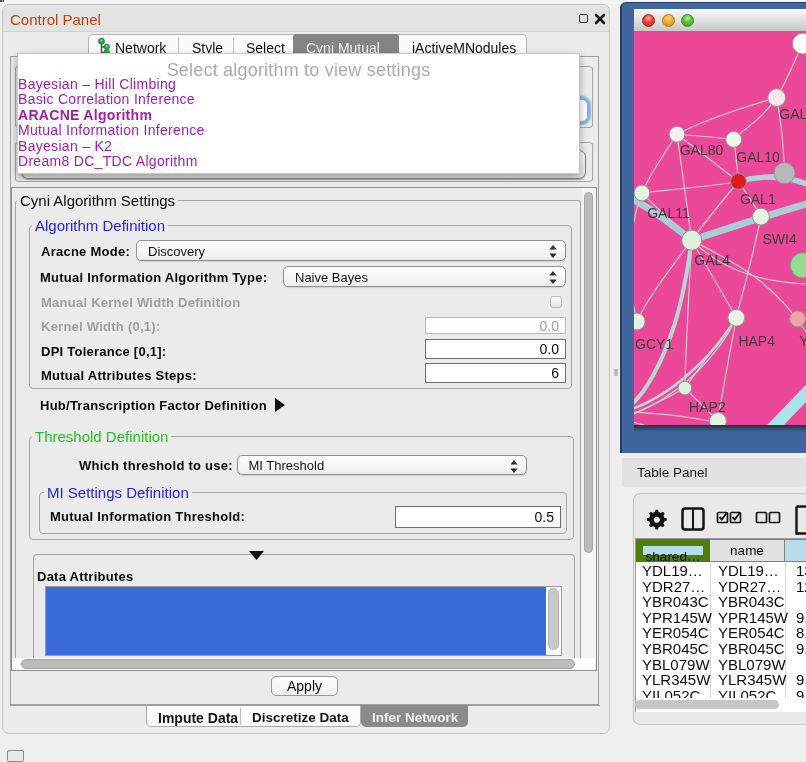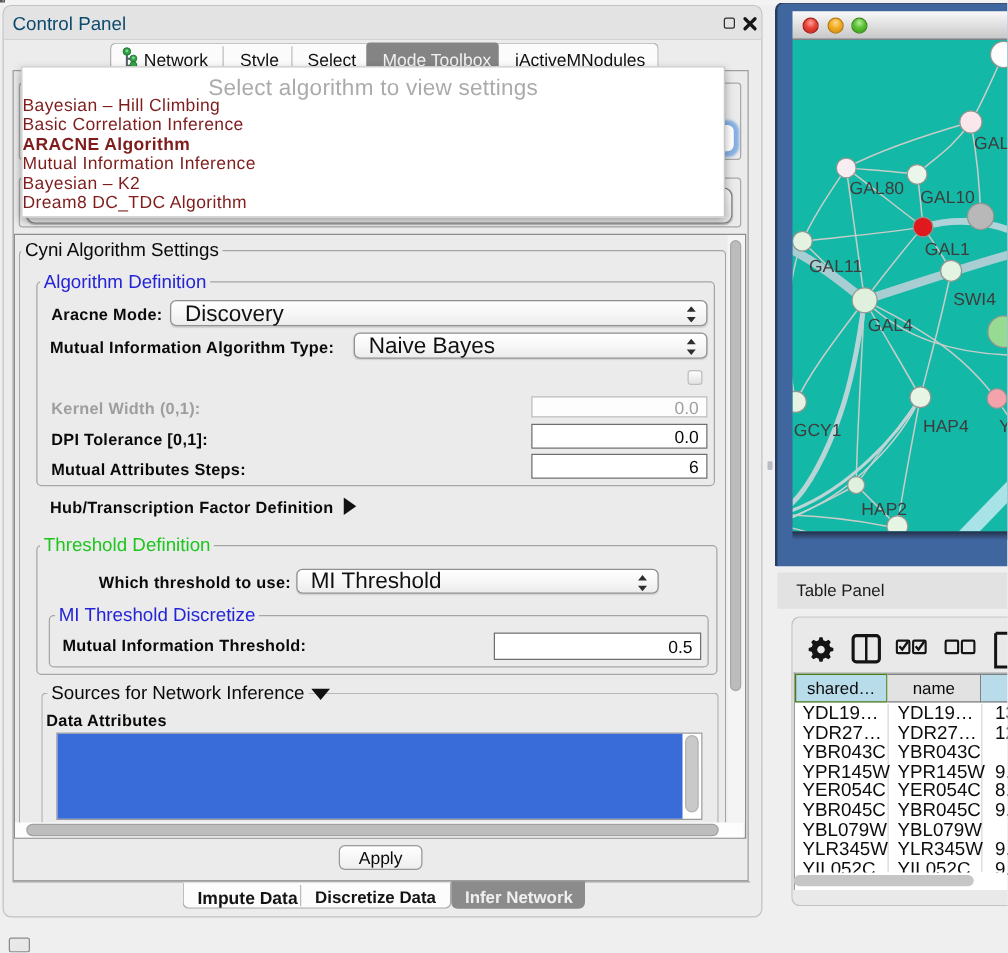--- a/index.html
+++ b/index.html
@@ -1,33 +1,33 @@
 <!DOCTYPE html>
 <html><head><meta charset="utf-8"><style>
 *{margin:0;padding:0;box-sizing:border-box}
 html,body{width:806px;height:762px;background:#efefef;font-family:"Liberation Sans",sans-serif;overflow:hidden}
 #page{position:relative;width:806px;height:762px}
 .abs{position:absolute}
 .etch{border:1px solid #a6a6a6;border-radius:4px}
 .gtitle{position:absolute;background:#ebebeb;padding:0 3px;font-size:15px;line-height:15px;white-space:nowrap}
 .lbl{position:absolute;font-size:13px;letter-spacing:0.25px;font-weight:bold;color:#0a0a0a;white-space:nowrap}
-.combo{position:absolute;border:1px solid #8f8f8f;border-radius:5px;background:linear-gradient(#ffffff,#f6f6f6 55%,#ececec);box-shadow:0 1px 1px rgba(0,0,0,0.12);font-size:18px;color:#111}
+.combo{position:absolute;border:1px solid #8f8f8f;border-radius:5px;background:linear-gradient(#ffffff,#f6f6f6 55%,#ececec);box-shadow:0 1px 1px rgba(0,0,0,0.12);font-size:13px;color:#111}
 .combo .tx{position:absolute;left:11px;top:50%;transform:translateY(-50%);white-space:nowrap}
 .field{position:absolute;border:1px solid #6e6e6e;background:#fff;font-size:14px;color:#0a0a0a;text-align:right}
 .field .tx{position:absolute;right:6px;top:50%;transform:translateY(-50%)}
 </style></head><body>
 <div id="page">
 
 <div class="abs" style="left:0;top:0;width:806px;height:4px;background:#f3f3f3"></div>
 <div class="abs" style="left:0;top:0;width:4px;height:2px;background:#555"></div>
 <div class="abs" style="left:2px;top:0;width:1px;height:2px;background:#999"></div>
 
 <div class="abs" style="left:2px;top:4px;width:608px;height:730px;background:#ececec;border:1px solid #c2c2c2;border-radius:7px"></div>
 <div class="abs" style="left:3px;top:5px;width:606px;height:27px;background:#e3e3e3;border-radius:6px 6px 0 0;border-bottom:1px solid #d2d2d2"></div>
-<div class="abs" style="left:10px;top:11px;font-size:15px;color:#0c4a6e">Control Panel</div>
+<div class="abs" style="left:10px;top:11px;font-size:15px;color:#c2410c">Control Panel</div>
 
 <div class="abs" style="left:579px;top:14px;width:9px;height:9px;border:1.6px solid #2e2e2e;border-radius:2px"></div>
 <svg class="abs" style="left:594px;top:13px" width="12" height="12" viewBox="0 0 12 12">
       <path d="M2 2 L10 10 M10 2 L2 10" stroke="#161616" stroke-width="2.6" stroke-linecap="round"></path>
     </svg>
 
 <div class="abs" style="left:88px;top:34px;width:439px;height:22px;background:#fbfbfb;border:1px solid #b3b3b3;border-bottom:none;border-radius:5px 5px 0 0"></div>
 <div class="abs" style="left:178px;top:37px;width:1px;height:17px;background:#c0c0c0"></div>
 <div class="abs" style="left:233px;top:37px;width:1px;height:17px;background:#c0c0c0"></div>
 <div class="abs" style="left:293px;top:34px;width:106px;height:22px;background:#848484;border-radius:3px 3px 0 0"></div>
@@ -35,21 +35,21 @@
       <path d="M4.5 5 V15.5 H9 M4.5 10 H9" fill="none" stroke="#565b66" stroke-width="1.6"></path>
       <circle cx="4.5" cy="4.2" r="3" fill="#2e9e45" stroke="#1d7a31" stroke-width="0.8"></circle>
       <circle cx="9.7" cy="9.8" r="2.7" fill="#34a74b" stroke="#1d7a31" stroke-width="0.8"></circle>
       <circle cx="9.7" cy="15" r="2.7" fill="#34a74b" stroke="#1d7a31" stroke-width="0.8"></circle>
       <circle cx="4.5" cy="3.6" r="1.2" fill="#7fd38f"></circle>
       <circle cx="9.7" cy="9.2" r="1.1" fill="#7fd38f"></circle>
     </svg>
 <div class="abs" style="left:115px;top:40px;font-size:14px;color:#111">Network</div>
 <div class="abs" style="left:192px;top:40px;font-size:14px;color:#111">Style</div>
 <div class="abs" style="left:246px;top:40px;font-size:14px;color:#111">Select</div>
-<div class="abs" style="left:306px;top:40px;font-size:14px;color:#f2f2f2">Mode Toolbox</div>
+<div class="abs" style="left:306px;top:40px;font-size:14px;color:#f2f2f2">Cyni Mutual</div>
 <div class="abs" style="left:412px;top:40px;font-size:14px;color:#111">jActiveMNodules</div>
 
 <div class="abs" style="left:10px;top:56px;width:589px;height:649px;border:1px solid #9f9f9f;background:#ebebeb"></div>
 
 <div class="abs" style="left:15px;top:66px;width:578px;height:62px;border:1px solid #a8a8a8;border-radius:3px"></div>
 <div class="abs" style="left:90px;top:99px;width:498px;height:23px;border-radius:6px;background:#fff;border:1px solid #85aede;box-shadow:0 0 2px 3px rgba(92,152,224,0.7)"></div>
 <div class="abs" style="left:15px;top:142px;width:578px;height:40px;border:1px solid #a8a8a8;border-radius:3px"></div>
 <div class="abs" style="left:21px;top:150px;width:565px;height:29px;border-radius:7px;background:linear-gradient(#fafafa,#e6e6e6);border:1px solid #808080;box-shadow:0 1px 1px rgba(0,0,0,0.25)"></div>
 
 <div class="abs" style="left:11px;top:187px;width:586px;height:484px;border:1px solid #8d8d8d;background:#ebebeb"></div>
@@ -66,20 +66,21 @@
         <path d="M4 0 L7.6 4.4 L0.4 4.4 Z M4 13 L7.6 8.6 L0.4 8.6 Z" fill="#2e2e2e"></path>
       </svg>
     </div>
 <div class="lbl" style="left:40px;top:270px">Mutual Information Algorithm Type:</div>
 <div class="combo" style="left:283px;top:266px;width:283px;height:21px">
       <span class="tx">Naive Bayes</span>
 <svg style="position:absolute;right:8px;top:4px" width="8" height="13" viewBox="0 0 8 13">
         <path d="M4 0 L7.6 4.4 L0.4 4.4 Z M4 13 L7.6 8.6 L0.4 8.6 Z" fill="#2e2e2e"></path>
       </svg>
     </div>
+<div class="lbl" style="left:41px;top:295px;color:#9e9e9e">Manual Kernel Width Definition</div>
 <div class="abs" style="left:550px;top:296px;width:12px;height:12px;border:1px solid #bdbdbd;border-radius:3px;background:linear-gradient(#fefefe,#e2e2e2)"></div>
 <div class="lbl" style="left:41px;top:319px;color:#9e9e9e">Kernel Width (0,1):</div>
 <div class="field" style="left:425px;top:317px;width:141px;height:17px;border:1px solid #b9b9b9;background:#fdfdfd;color:#a0a0a0">
       <span class="tx">0.0</span>
     </div>
 <div class="lbl" style="left:41px;top:344px">DPI Tolerance [0,1]:</div>
 <div class="field" style="left:425px;top:339px;width:141px;height:20px">
       <span class="tx">0.0</span>
     </div>
 <div class="lbl" style="left:41px;top:368px">Mutual Attributes Steps:</div>
@@ -95,28 +96,27 @@
 <div class="abs etch" style="left:29px;top:436px;width:545px;height:104px"></div>
 <div class="gtitle" style="left:32px;top:429px;color:#1dc51d">Threshold Definition</div>
 <div class="lbl" style="left:79px;top:458px">Which threshold to use:</div>
 <div class="combo" style="left:236.5px;top:455px;width:290px;height:20px">
       <span class="tx">MI Threshold</span>
 <svg style="position:absolute;right:8px;top:3.5px" width="8" height="13" viewBox="0 0 8 13">
         <path d="M4 0 L7.6 4.4 L0.4 4.4 Z M4 13 L7.6 8.6 L0.4 8.6 Z" fill="#2e2e2e"></path>
       </svg>
     </div>
 <div class="abs etch" style="left:39px;top:492px;width:528px;height:42px"></div>
-<div class="gtitle" style="left:44px;top:485px;color:#2424d6">MI Threshold Discretize</div>
+<div class="gtitle" style="left:44px;top:485px;color:#2424d6">MI Settings Definition</div>
 <div class="lbl" style="left:50px;top:509px">Mutual Information Threshold:</div>
 <div class="field" style="left:395px;top:506px;width:166px;height:22px">
       <span class="tx">0.5</span>
     </div>
 
 <div class="abs" style="left:33px;top:554px;width:542px;height:116px;border:1px solid #a6a6a6;border-bottom:none;border-radius:4px 4px 0 0"></div>
-<div class="gtitle" style="left:38px;top:547px;color:#0a0a0a">Sources for Network Inference</div>
 <svg class="abs" style="left:249px;top:550px" width="15" height="11" viewBox="0 0 15 11">
       <path d="M0 1 L15 1 L7.5 10 Z" fill="#111"></path>
     </svg>
 <div class="lbl" style="left:37px;top:569px">Data Attributes</div>
 <div class="abs" style="left:45px;top:586px;width:517px;height:70px;border:1px solid #9a9a9a;background:#fff"></div>
 <div class="abs" style="left:46px;top:587px;width:500px;height:68px;background:#3a6cd9"></div>
 <div class="abs" style="left:548px;top:588px;width:11px;height:62px;background:#c9c9c9;border:1px solid #b2b2b2;border-radius:6px"></div>
 
 <div class="abs" style="left:582px;top:188px;width:14px;height:470px;background:#f4f4f4"></div>
 <div class="abs" style="left:584px;top:192px;width:9px;height:361px;background:#bcbcbc;border:1px solid #a6a6a6;border-radius:5px"></div>
@@ -127,31 +127,31 @@
 
 <div class="abs" style="left:10px;top:705px;width:590px;height:1px;background:#9f9f9f"></div>
 <div class="abs" style="left:146px;top:706px;width:215px;height:21px;background:#fcfcfc;border:1px solid #ababab;border-top:none;border-radius:0 0 5px 5px"></div>
 <div class="abs" style="left:240px;top:708px;width:1px;height:17px;background:#bbb"></div>
 <div class="abs" style="left:361px;top:705px;width:107px;height:22px;background:#8b8b8b;border-radius:0 0 5px 5px"></div>
 <div class="abs" style="left:158px;top:710px;font-size:14px;font-weight:bold;color:#141414">Impute Data</div>
 <div class="abs" style="left:252px;top:710px;font-size:13.5px;font-weight:bold;color:#141414">Discretize Data</div>
 <div class="abs" style="left:372px;top:710px;font-size:13.5px;font-weight:bold;color:#efefef">Infer Network</div>
 <div class="abs" style="left:17px;top:53px;width:563px;height:121px;background:#fff;border:1px solid #c9c9c9;box-shadow:0 3px 7px rgba(0,0,0,0.35)"></div>
 <div class="abs" style="left:17px;top:60px;width:563px;text-align:center;font-size:18px;letter-spacing:0.2px;color:#ababab">Select algorithm to view settings</div>
-<div class="abs" style="left:18px;top:77px;font-size:14px;letter-spacing:0.3px;line-height:15.4px;color:#7f1d1d;white-space:nowrap">Bayesian – Hill Climbing<br>Basic Correlation Inference<br><b>ARACNE Algorithm</b><br>Mutual Information Inference<br>Bayesian – K2<br>Dream8 DC_TDC Algorithm</div>
+<div class="abs" style="left:18px;top:77px;font-size:14px;letter-spacing:0.3px;line-height:15.4px;color:#a21caf;white-space:nowrap">Bayesian – Hill Climbing<br>Basic Correlation Inference<br><b>ARACNE Algorithm</b><br>Mutual Information Inference<br>Bayesian – K2<br>Dream8 DC_TDC Algorithm</div>
 
 <div class="abs" style="left:614px;top:369px;width:4px;height:7px;background:#b8bcc4;border-radius:1px"></div>
 
 <div class="abs" style="left:620px;top:2px;width:186px;height:451px;background:#40669f;border-left:2px solid #2a3c5e;border-top:1px solid #2a3c5e;border-radius:6px 0 0 0"></div>
 <div class="abs" style="left:634px;top:9px;width:172px;height:23px;background:linear-gradient(#f9f9f9,#c7c7c7);border-bottom:1px solid #808080"></div>
 <div class="abs" style="left:642px;top:14px;width:13px;height:13px;border-radius:50%;background:radial-gradient(circle at 50% 30%,#f9a29b 0%,#ea4338 45%,#c1241b 100%);border:1px solid #a52019"></div>
 <div class="abs" style="left:661.5px;top:14px;width:13px;height:13px;border-radius:50%;background:radial-gradient(circle at 50% 30%,#fbd98f 0%,#f3ac24 45%,#cf8a12 100%);border:1px solid #b27c10"></div>
 <div class="abs" style="left:681px;top:14px;width:13px;height:13px;border-radius:50%;background:radial-gradient(circle at 50% 30%,#b7eb9a 0%,#57c133 45%,#3d9b1f 100%);border:1px solid #3f8c22"></div>
 <div class="abs" style="left:634px;top:425px;width:172px;height:7px;background:linear-gradient(#222e44,#40669f)"></div>
-<div class="abs" style="left:634px;top:32px;width:172px;height:393px;background:#14b8a6;overflow:hidden">
+<div class="abs" style="left:634px;top:32px;width:172px;height:393px;background:#ec4899;overflow:hidden">
 <svg width="172" height="393" viewBox="0 0 172 393" style="position:absolute;left:0;top:0">
 <g fill="none" stroke="#c9cdc9" stroke-width="1.2">
 <path d="M168.9 11.6 C 160 30 152 50 142.7 65.6"></path>
 <path d="M142.7 65.6 C 110 75 70 88 43 102.3"></path>
 <path d="M142.7 65.6 C 125 90 112 95 99.7 107.5"></path>
 <path d="M142.7 65.6 C 148 95 150 120 150.5 141.1"></path>
 <path d="M43 102.3 C 62 104 82 105 99.7 107.5"></path>
 <path d="M43 102.3 C 64 118 85 135 104.4 149.5"></path>
 <path d="M43 102.3 C 30 122 16 142 7.9 161"></path>
 <path d="M43 102.3 C 48 138 53 175 57.7 208.2"></path>
@@ -236,21 +236,21 @@
 <path d="M79.5 17 l2.3 2.6 4.6-6.4" stroke-width="1.9"></path>
         <path d="M92.5 17 l2.3 2.6 4.6-6.4" stroke-width="1.9"></path>
 <rect x="116.5" y="12.5" width="10" height="10" rx="1"></rect>
         <rect x="129.5" y="12.5" width="10" height="10" rx="1"></rect>
 </g>
 <g fill="none" stroke="#141414" stroke-width="2.4">
         <path d="M156.5 6.5 h12 v6 h6 M156.5 6.5 v27 h18"></path>
       </g>
 </svg>
 <div class="abs" style="left:635px;top:538px;width:171px;height:174px;background:#fff;border-top:1px solid #9a9a9a;border-left:1px solid #9a9a9a"></div>
-<div class="abs" style="left:636px;top:539px;width:74px;height:23px;background:#b9dcea;border:1px solid #4d7c0f;font-size:13.5px;color:#0a0a0a;text-align:center;line-height:22px">shared…</div>
+<div class="abs" style="left:636px;top:539px;width:74px;height:23px;background:#b9dcea;border:7px solid #4d7c0f;font-size:13.5px;color:#0a0a0a;text-align:center;line-height:22px">shared…</div>
 <div class="abs" style="left:710px;top:539px;width:75px;height:23px;background:#e2e2e2;border:1px solid #808080;border-left:none;font-size:13.5px;color:#0a0a0a;text-align:center;line-height:22px">name</div>
 <div class="abs" style="left:785px;top:539px;width:21px;height:23px;background:#b9dcea;border:1px solid #808080;border-left:none;border-right:none"></div>
 <div class="abs" style="left:709.5px;top:563px;width:1px;height:135px;background:#d8d8d8"></div>
 <div class="abs" style="left:784.5px;top:563px;width:1px;height:135px;background:#d8d8d8"></div>
 <div class="abs" style="left:642px;top:563px;font-size:15px;line-height:15.6px;color:#0d0d0d;white-space:pre">YDL19…
 YDR27…
 YBR043C
 YPR145W
 YER054C
 YBR045C

